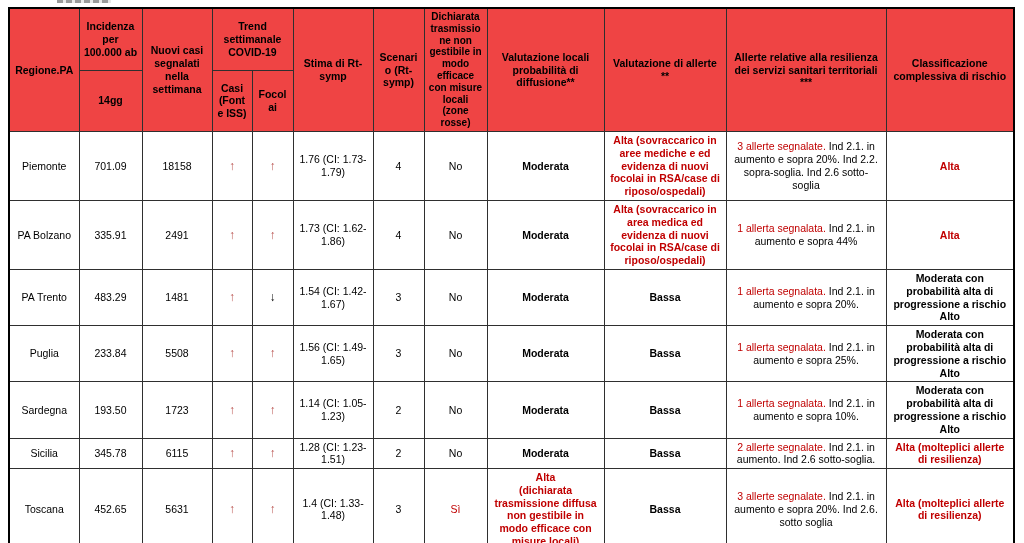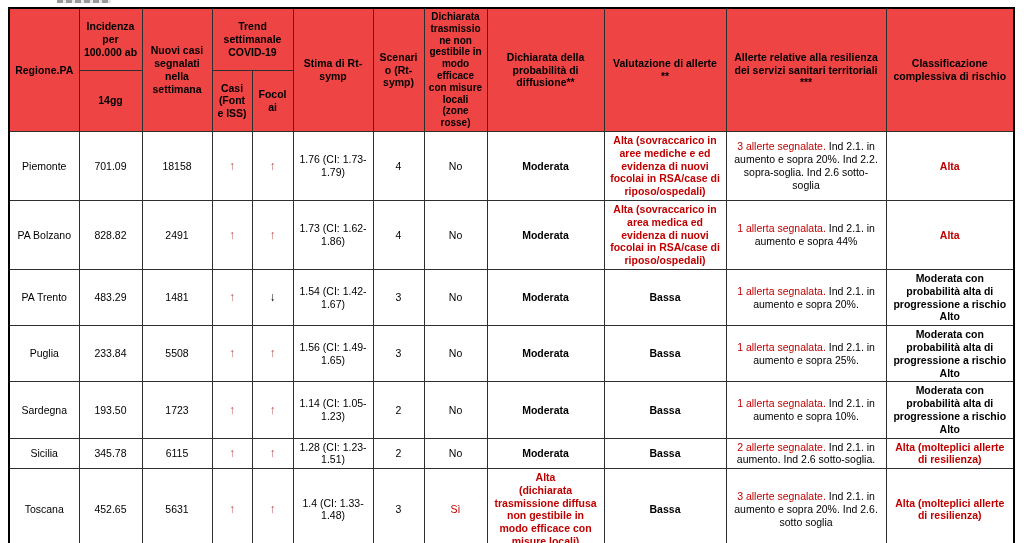--- a/index.html
+++ b/index.html
@@ -46,21 +46,21 @@
       </colgroup>
       <thead>
         <tr>
           <th rowspan="2">Regione.PA</th>
           <th>Incidenza per 100.000 ab</th>
           <th rowspan="2" class="dark">Nuovi casi segnalati nella settimana</th>
           <th colspan="2">Trend settimanale COVID-19</th>
           <th rowspan="2">Stima di Rt-symp</th>
           <th rowspan="2">Scenario (Rt-symp)</th>
           <th rowspan="2" class="small">Dichiarata trasmissione non gestibile in modo efficace con misure locali (zone rosse)</th>
-          <th rowspan="2">Dichiarata della probabilità di diffusione**</th>
+          <th rowspan="2">Valutazione locali probabilità di diffusione**</th>
           <th rowspan="2">Valutazione di  allerte **</th>
           <th rowspan="2">Allerte relative alla resilienza dei servizi sanitari territoriali ***</th>
           <th rowspan="2">Classificazione complessiva di rischio</th>
         </tr>
         <tr>
           <th>14gg</th>
           <th>Casi (Fonte ISS)</th>
           <th>Focolai</th>
         </tr>
       </thead>
@@ -75,21 +75,21 @@
           <td>1.76 (CI: 1.73-1.79)</td>
           <td>4</td>
           <td style="color: rgb(0, 0, 0);">No</td>
           <td class="bold prewrap" style="color: rgb(0, 0, 0);">Moderata</td>
           <td class="bold" style="color: rgb(192, 0, 0);">Alta (sovraccarico in aree mediche e ed evidenza di nuovi focolai in RSA/case di riposo/ospedali)</td>
           <td><span class="alert-lead">3 allerte segnalate.</span><span class="alert-rest"> Ind 2.1. in aumento e sopra 20%. Ind 2.2. sopra-soglia. Ind 2.6 sotto-soglia</span></td>
           <td class="bold" style="color: rgb(192, 0, 0);">Alta</td>
         </tr>
           <tr class="">
           <td>PA Bolzano</td>
-          <td>828.82</td>
+          <td>335.91</td>
           <td>2491</td>
           <td><span class="arrow" style="color: rgb(184, 80, 76);">↑</span></td>
           <td><span class="arrow" style="color: rgb(184, 80, 76);">↑</span></td>
           <td>1.73 (CI: 1.62-1.86)</td>
           <td>4</td>
           <td style="color: rgb(0, 0, 0);">No</td>
           <td class="bold prewrap" style="color: rgb(0, 0, 0);">Moderata</td>
           <td class="bold" style="color: rgb(192, 0, 0);">Alta (sovraccarico in area medica ed evidenza di nuovi focolai in RSA/case di riposo/ospedali)</td>
           <td><span class="alert-lead">1 allerta segnalata.</span><span class="alert-rest"> Ind 2.1. in aumento e sopra 44%</span></td>
           <td class="bold" style="color: rgb(192, 0, 0);">Alta</td>

